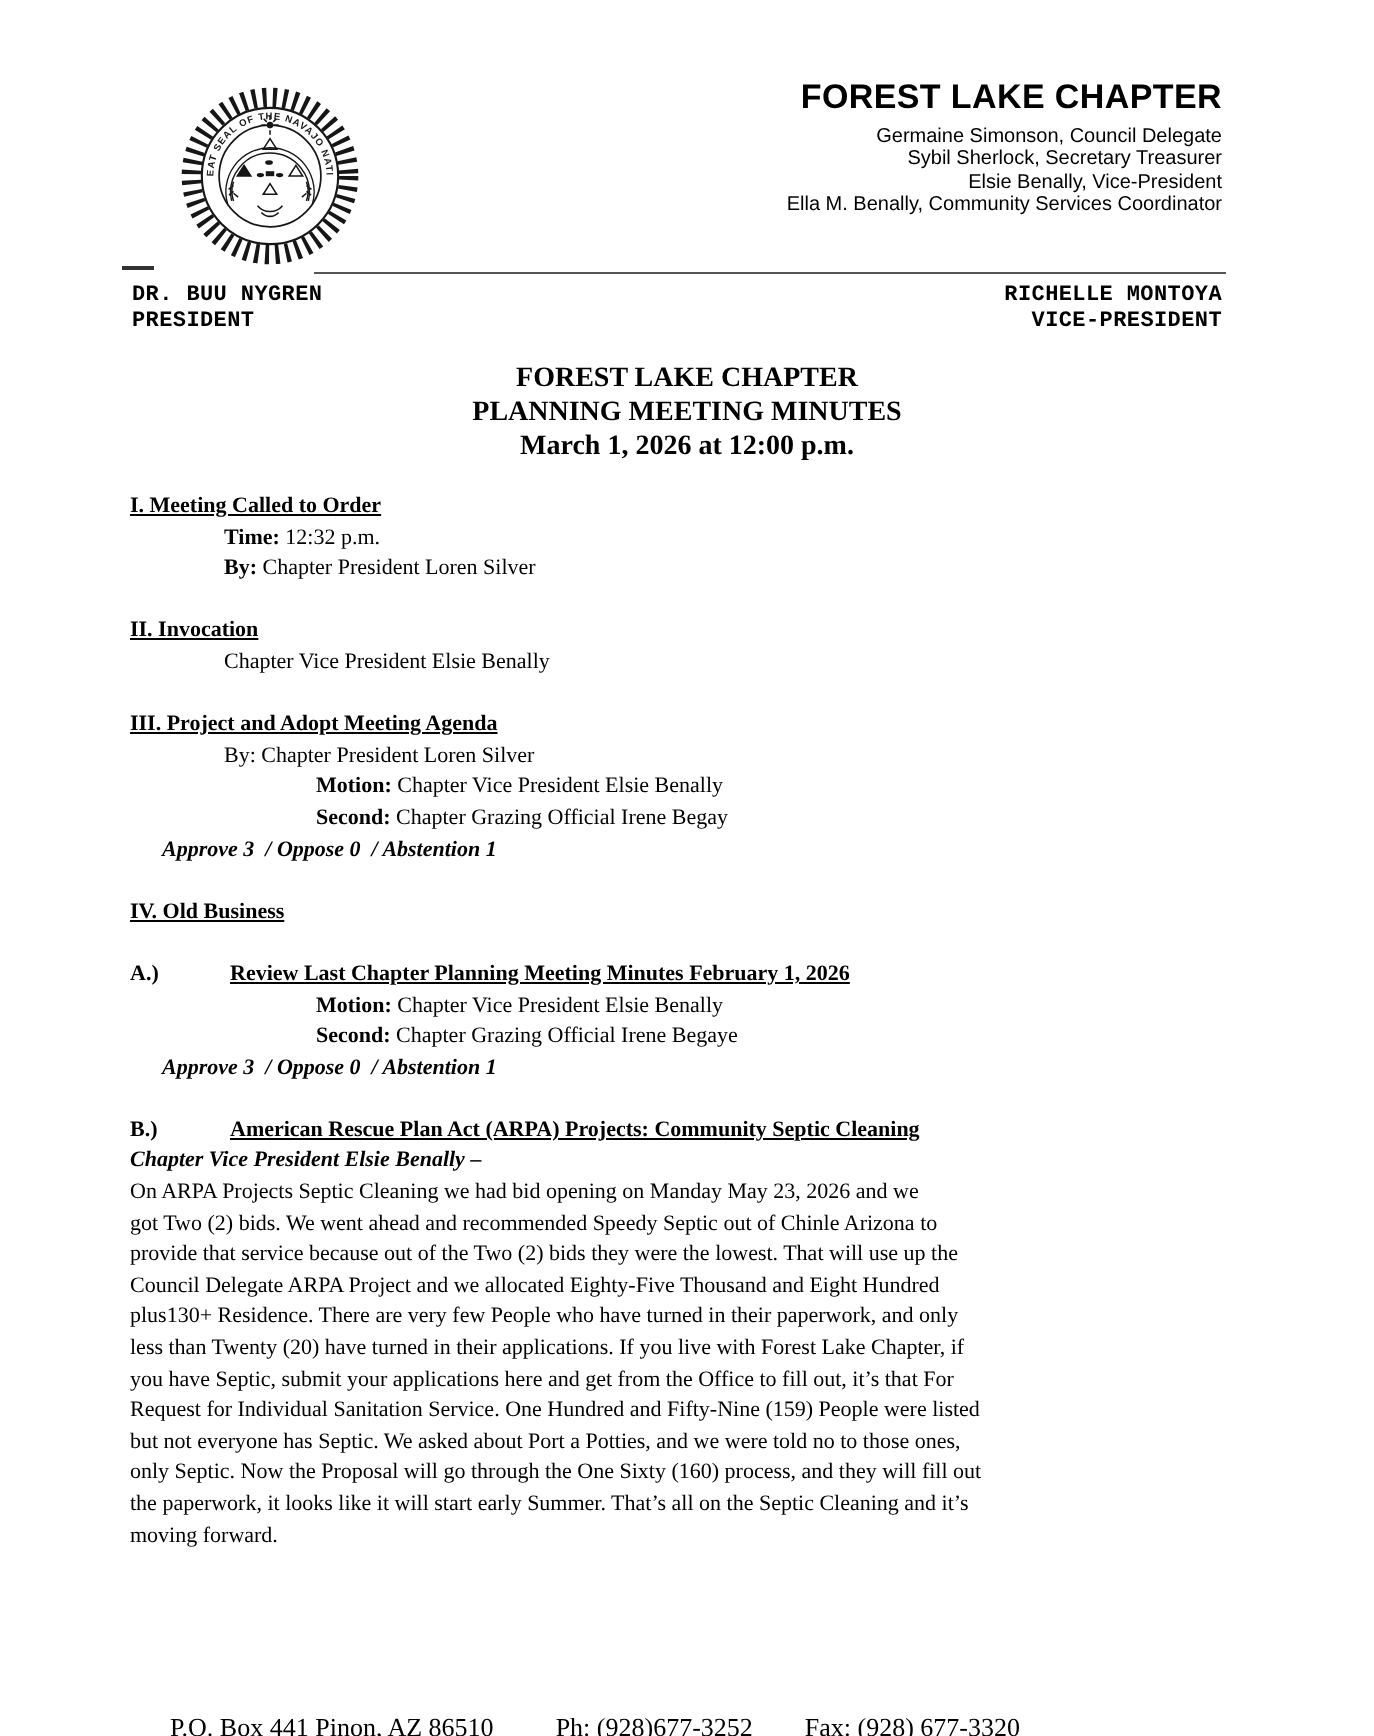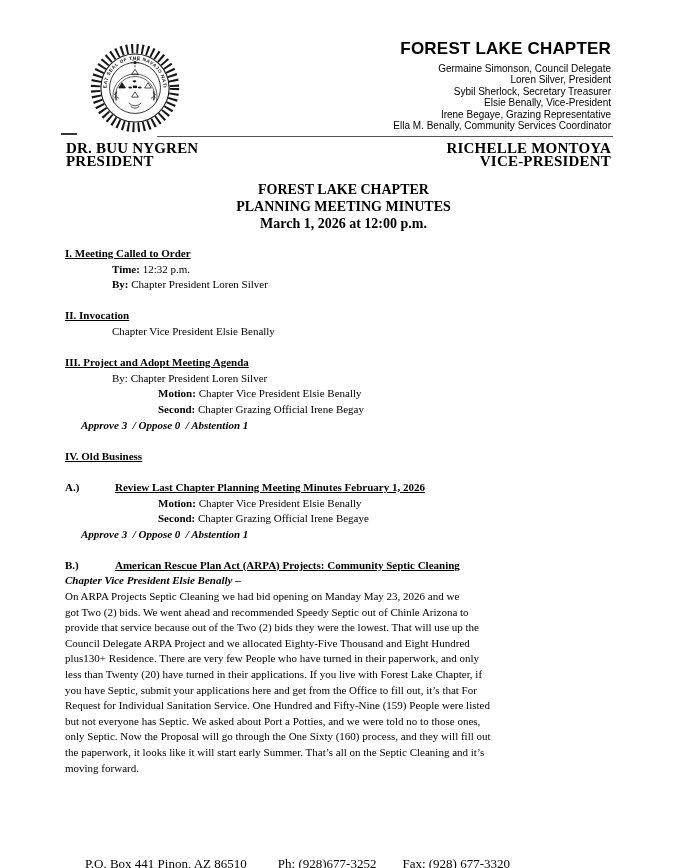--- a/index.html
+++ b/index.html
@@ -11,22 +11,22 @@
   }
   
   .seal { position:absolute; left:87px; top:40px; width:96px; height:96px; }
   .hdr-right { position:absolute; top:39px; right:76px; text-align:right;
                font-family:"Liberation Sans", sans-serif; }
   .org-title { font-size:17px; font-weight:bold; letter-spacing:.2px; margin-bottom:4px; }
   .officer   { font-size:10px; line-height:11.4px; }
   .hdr-rule  { position:absolute; left:157px; top:136px; width:456px; height:0;
                border-top:1px solid #555; }
   .dash-mark { position:absolute; left:61px; top:133px; width:16px; height:2px; background:#333; }
-  .official  { position:absolute; top:142px; font-family:Liberation Serif, serif;
-               font-size:15px; font-weight:bold; line-height:12.6px; letter-spacing:.2px; }
+  .official  { position:absolute; top:142px; font-family:Liberation Mono, monospace;
+               font-size:11px; font-weight:bold; line-height:12.6px; letter-spacing:.2px; }
   .official.left  { left:66px; }
   .official.right { right:76px; text-align:right; }
   
   .doc-title { position:absolute; left:0; right:0; top:181px; text-align:center;
                font-weight:bold; font-size:14px; line-height:17px; }
   
   .body { position:absolute; left:65px; top:246px; width:580px;
           font-size:11px; line-height:15.6px; }
   .blk  { margin-bottom:15.6px; }
   .sec-heading { font-weight:bold; text-decoration:underline; }
@@ -94,24 +94,22 @@
 
     <path d="M43.5 65.5 A 8.5 8.5 0 0 0 56.5 65.5" fill="none" stroke="#161616" stroke-width="0.8"></path>
     <path d="M45.5 69 A 6 6 0 0 0 54.5 69" fill="none" stroke="#161616" stroke-width="0.8"></path>
   </svg>
 
   <div class="dash-mark"></div>
 
   <div class="hdr-right">
     <div class="org-title">FOREST LAKE CHAPTER</div>
     <div class="officer">Germaine Simonson, Council Delegate</div>
-    <div class="officer">Loren Silver, President</div>
     <div class="officer">Sybil Sherlock, Secretary Treasurer</div>
     <div class="officer">Elsie Benally, Vice-President</div>
-    <div class="officer">Irene Begaye, Grazing Representative</div>
     <div class="officer">Ella M. Benally, Community Services Coordinator</div>
   </div>
 
   <div class="hdr-rule"></div>
 
   <div class="official left">
     <div>DR. BUU NYGREN</div>
     <div>PRESIDENT</div>
   </div>
   <div class="official right">

